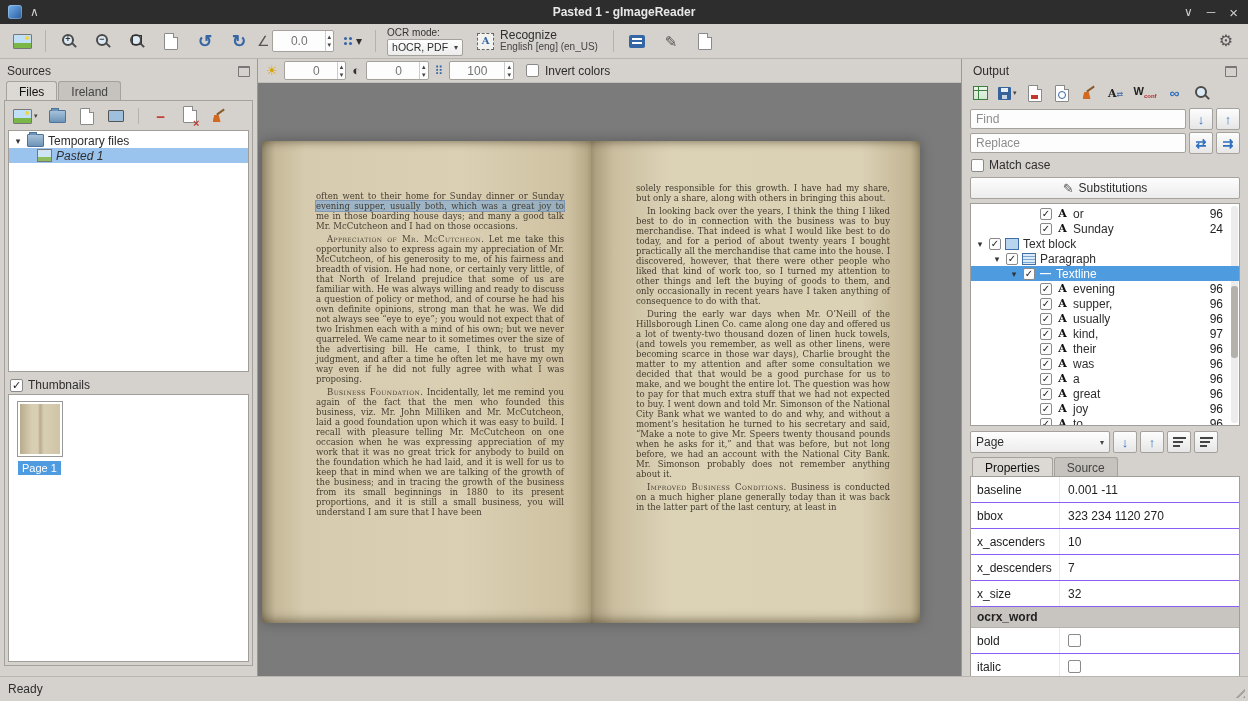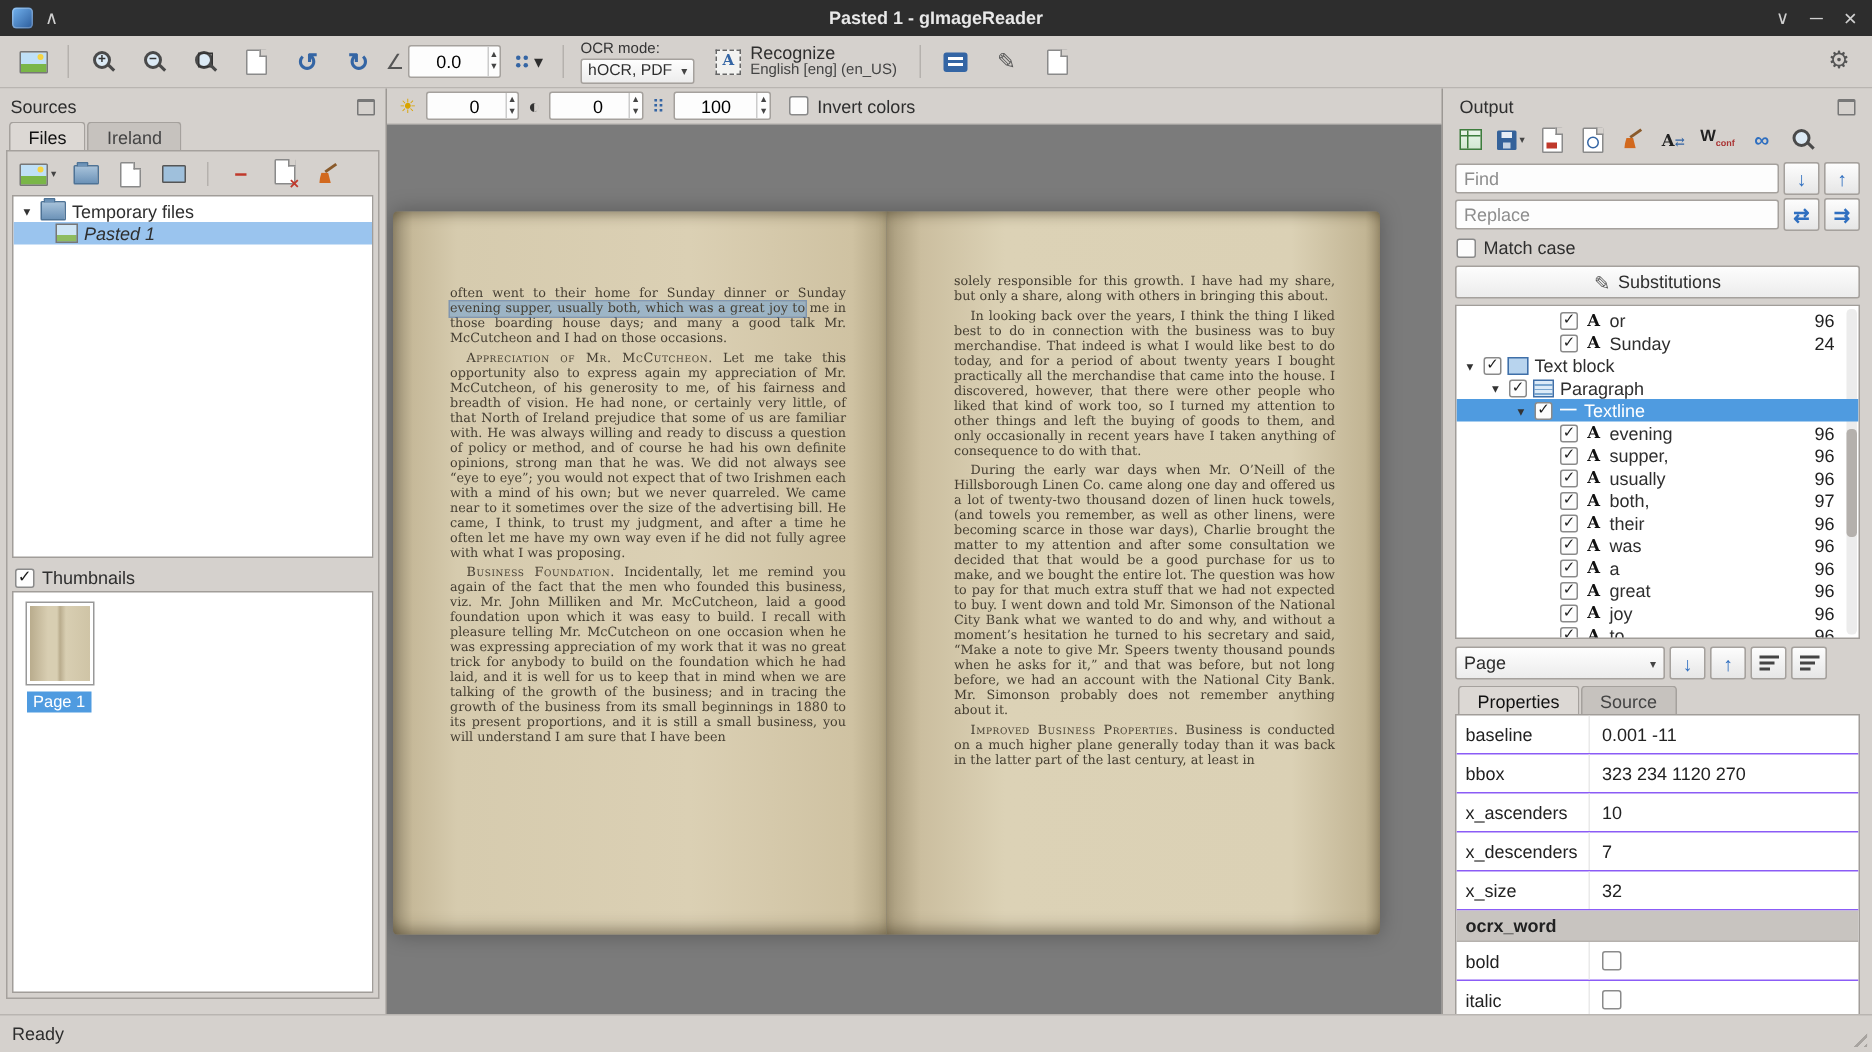--- a/index.html
+++ b/index.html
@@ -32,21 +32,21 @@
   .fitbox{position:absolute;left:3px;top:3px;width:4px;height:4px;border:1px solid #333}
   .doc-icon{width:12px;height:15px;background:#fff;border:1px solid #8a8a8a;border-radius:1px;position:relative;display:inline-block}
   .doc-icon::after{content:"";position:absolute;top:-1px;right:-1px;width:4px;height:4px;background:#d5d1cd;border-left:1px solid #8a8a8a;border-bottom:1px solid #8a8a8a}
   .dots-icon{width:12px;height:12px;position:relative;display:inline-block}
   .dots-icon::before{content:"";position:absolute;left:2px;top:2px;width:3px;height:3px;background:#3465a4;border-radius:50%;box-shadow:5px 0 0 #3465a4,0 5px 0 #3465a4,5px 5px 0 #3465a4}
   .pane-icon{width:16px;height:13px;background:#3465a4;border-radius:2px;position:relative;display:inline-block}
   .pane-icon::after{content:"";position:absolute;left:3px;right:3px;top:3px;height:2px;background:#fff;box-shadow:0 4px 0 #fff}
   .vf-icon{width:15px;height:15px;border:1px dashed #666;display:inline-flex;align-items:center;justify-content:center;font:bold 10px/1 "DejaVu Serif",serif;color:#3465a4;background:#f2f2f0}
 
   .spin{display:inline-flex;align-items:center;background:#fdfdfd;border:1px solid #a5a19d;border-radius:2px;height:20px}
-  .spin .spin-val{padding:0 17px;min-width:18px;text-align:right;font-size:12px;color:#000000}
+  .spin .spin-val{padding:0 17px;min-width:18px;text-align:right;font-size:12px;color:#737373}
   .steppers{display:flex;flex-direction:column;border-left:1px solid #ccc;height:100%;justify-content:center}
   .steppers i{font-style:normal;font-size:7px;line-height:8px;padding:0 2px;color:#444;cursor:default}
 
   .combo{display:inline-flex;align-items:center;background:linear-gradient(#fefefe,#ececec);border:1px solid #a5a19d;border-radius:2px;height:20px;padding:0 5px;gap:8px}
   .combo .caret{font-size:8px;color:#444}
   .ocr-mode{display:flex;flex-direction:column;justify-content:center;margin:0 4px;gap:1px}
   .ocr-label{font-size:10px;color:#333;line-height:11px}
   .combo.small{height:15px;font-size:10.5px;padding:0 4px;gap:6px}
   .recognize{display:inline-flex;align-items:center;gap:6px;padding:0 8px}
   .rec-text{display:flex;flex-direction:column;line-height:11px;text-align:left}
@@ -91,21 +91,21 @@
   .vc-contrast{color:#333}
   .vc-res{color:#3465a4;font-size:12px}
   .view-controls .spin{height:17px}
   .canvas{flex:1;background:#7b7b7b;position:relative;overflow:hidden}
 
   .book{position:absolute;left:4px;top:58px;width:658px;height:482px;display:flex;border-radius:3px;box-shadow:0 0 14px rgba(0,0,0,.28)}
   .page{width:50%;position:relative;box-shadow:inset 0 7px 9px -6px rgba(55,45,25,.55), inset 0 -9px 11px -7px rgba(55,45,25,.6)}
   .page-left{background:linear-gradient(90deg,#968b70 0%,#c6b999 4%,#d6cbae 13%,#dbd0b4 60%,#cfc2a2 93%,#b3a685 100%);border-radius:3px 0 0 3px}
   .page-right{background:linear-gradient(90deg,#a79a7b 0%,#cbbe9f 7%,#dcd2b6 24%,#dbd1b5 82%,#c2b594 97%,#a09373 100%);border-radius:0 3px 3px 0}
   .bk-text{position:absolute;font-family:"DejaVu Serif",serif;font-size:8.5px;line-height:10px;color:#453e32;text-align:justify}
-  .page-left .bk-text{left:38px;right:27px;top:50px}
+  .page-left .bk-text{left:54px;right:27px;top:50px}
   .page-right .bk-text{left:45px;right:30px;top:42px}
   .bk-para{margin:0 0 3px 0}
   .bk-para.indent{text-indent:11px}
   .seg-smallcaps{font-variant:small-caps;letter-spacing:.4px}
   .seg-highlight{background:rgba(108,160,215,.55);outline:1px solid rgba(60,110,180,.55)}
 
   
   .output{width:287px;flex:none;box-sizing:border-box;border-left:1px solid #9c9894;display:flex;flex-direction:column;padding:2px 8px 0 8px;background:#d5d1cd}
   .out-toolbar{display:flex;align-items:center;gap:7px;padding:2px 0 4px;flex:none}
   .out-toolbar .tbtn{height:20px;min-width:18px;padding:0 1px}
@@ -349,21 +349,21 @@
                 <p class="bk-para"><span>often went to their home for Sunday dinner or Sunday </span><span class="seg-highlight">evening supper, usually both, which was a great joy to</span><span> me in those boarding house days; and many a good talk Mr. McCutcheon and I had on those occasions.</span></p>
                 <p class="bk-para indent"><span class="seg-smallcaps">Appreciation of Mr. McCutcheon.</span><span> Let me take this opportunity also to express again my appreciation of Mr. McCutcheon, of his generosity to me, of his fairness and breadth of vision. He had none, or certainly very little, of that North of Ireland prejudice that some of us are familiar with. He was always willing and ready to discuss a question of policy or method, and of course he had his own definite opinions, strong man that he was. We did not always see “eye to eye”; you would not expect that of two Irishmen each with a mind of his own; but we never quarreled. We came near to it sometimes over the size of the advertising bill. He came, I think, to trust my judgment, and after a time he often let me have my own way even if he did not fully agree with what I was proposing.</span></p>
                 <p class="bk-para indent"><span class="seg-smallcaps">Business Foundation.</span><span> Incidentally, let me remind you again of the fact that the men who founded this business, viz. Mr. John Milliken and Mr. McCutcheon, laid a good foundation upon which it was easy to build. I recall with pleasure telling Mr. McCutcheon on one occasion when he was expressing appreciation of my work that it was no great trick for anybody to build on the foundation which he had laid, and it is well for us to keep that in mind when we are talking of the growth of the business; and in tracing the growth of the business from its small beginnings in 1880 to its present proportions, and it is still a small business, you will understand I am sure that I have been</span></p>
               </div>
           </div>
           <div class="page page-right">
             <div class="bk-text">
                 <p class="bk-para"><span>solely responsible for this growth. I have had my share, but only a share, along with others in bringing this about.</span></p>
                 <p class="bk-para indent"><span>In looking back over the years, I think the thing I liked best to do in connection with the business was to buy merchandise. That indeed is what I would like best to do today, and for a period of about twenty years I bought practically all the merchandise that came into the house. I discovered, however, that there were other people who liked that kind of work too, so I turned my attention to other things and left the buying of goods to them, and only occasionally in recent years have I taken anything of consequence to do with that.</span></p>
                 <p class="bk-para indent"><span>During the early war days when Mr. O’Neill of the Hillsborough Linen Co. came along one day and offered us a lot of twenty-two thousand dozen of linen huck towels, (and towels you remember, as well as other linens, were becoming scarce in those war days), Charlie brought the matter to my attention and after some consultation we decided that that would be a good purchase for us to make, and we bought the entire lot. The question was how to pay for that much extra stuff that we had not expected to buy. I went down and told Mr. Simonson of the National City Bank what we wanted to do and why, and without a moment’s hesitation he turned to his secretary and said, “Make a note to give Mr. Speers twenty thousand pounds when he asks for it,” and that was before, but not long before, we had an account with the National City Bank. Mr. Simonson probably does not remember anything about it.</span></p>
-                <p class="bk-para indent"><span class="seg-smallcaps">Improved Business Properties.</span><span> Business is conducted on a much higher plane generally today than it was back in the latter part of the last century, at least in</span></p>
+                <p class="bk-para indent"><span class="seg-smallcaps">Improved Business Conditions.</span><span> Business is conducted on a much higher plane generally today than it was back in the latter part of the last century, at least in</span></p>
               </div>
           </div>
         </div>
       </div>
     </div>
 
     <div class="output">
       <div class="panel-head">
         <span>Output</span>
         <span class="detach-icon"></span>
@@ -478,21 +478,21 @@
             <span class="expander"></span>
             <span class="cb">✓</span>
             <span class="kind-word">A</span>
             <span>usually</span>
             <span class="conf">96</span>
           </div>
           <div class="tree-row" style="padding-left: 55px;">
             <span class="expander"></span>
             <span class="cb">✓</span>
             <span class="kind-word">A</span>
-            <span>both,</span>
+            <span>kind,</span>
             <span class="conf">97</span>
           </div>
           <div class="tree-row" style="padding-left: 55px;">
             <span class="expander"></span>
             <span class="cb">✓</span>
             <span class="kind-word">A</span>
             <span>their</span>
             <span class="conf">96</span>
           </div>
           <div class="tree-row" style="padding-left: 55px;">

